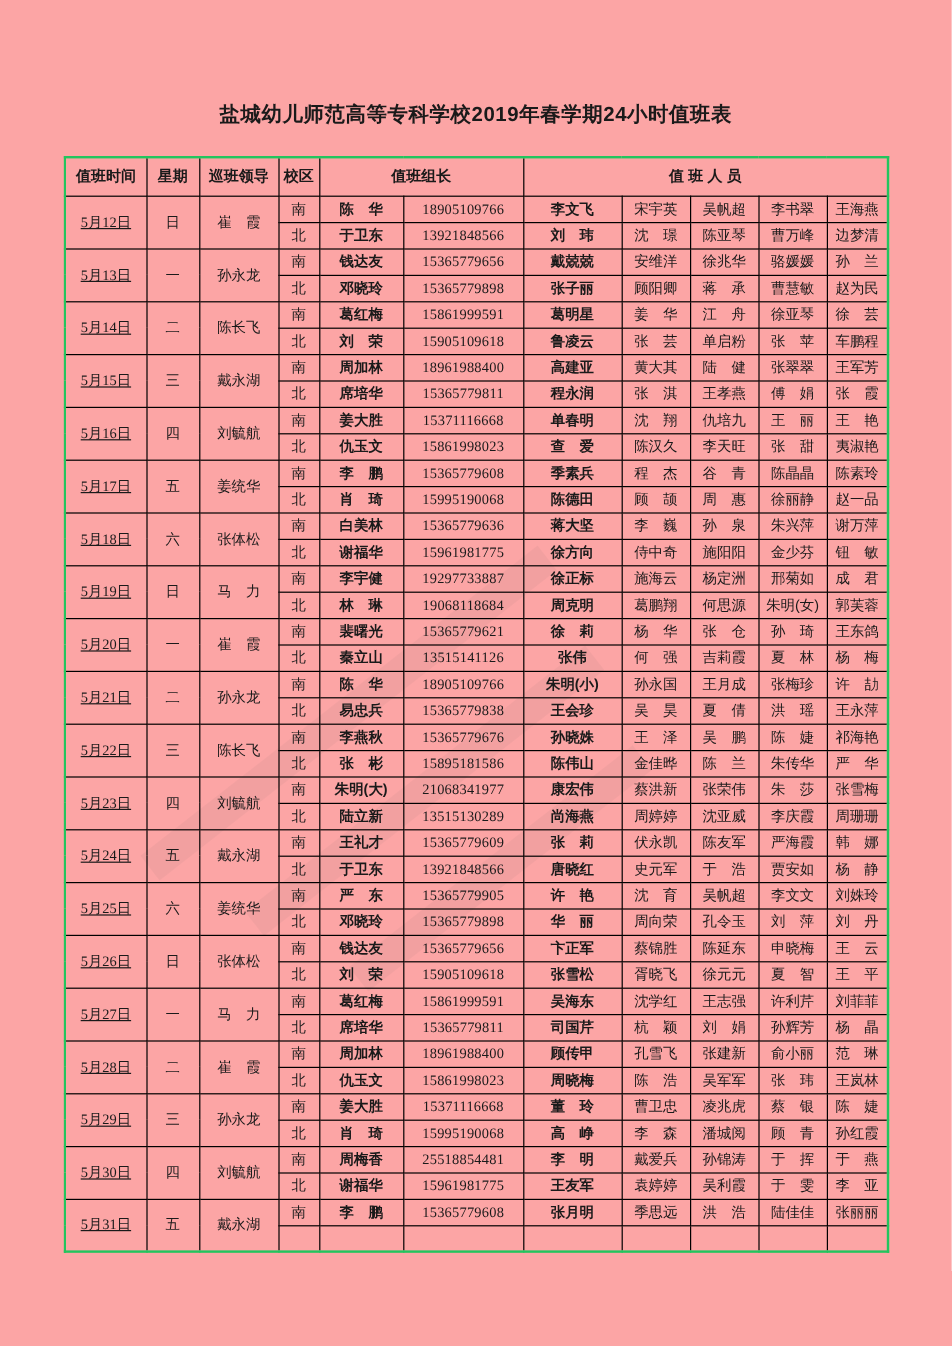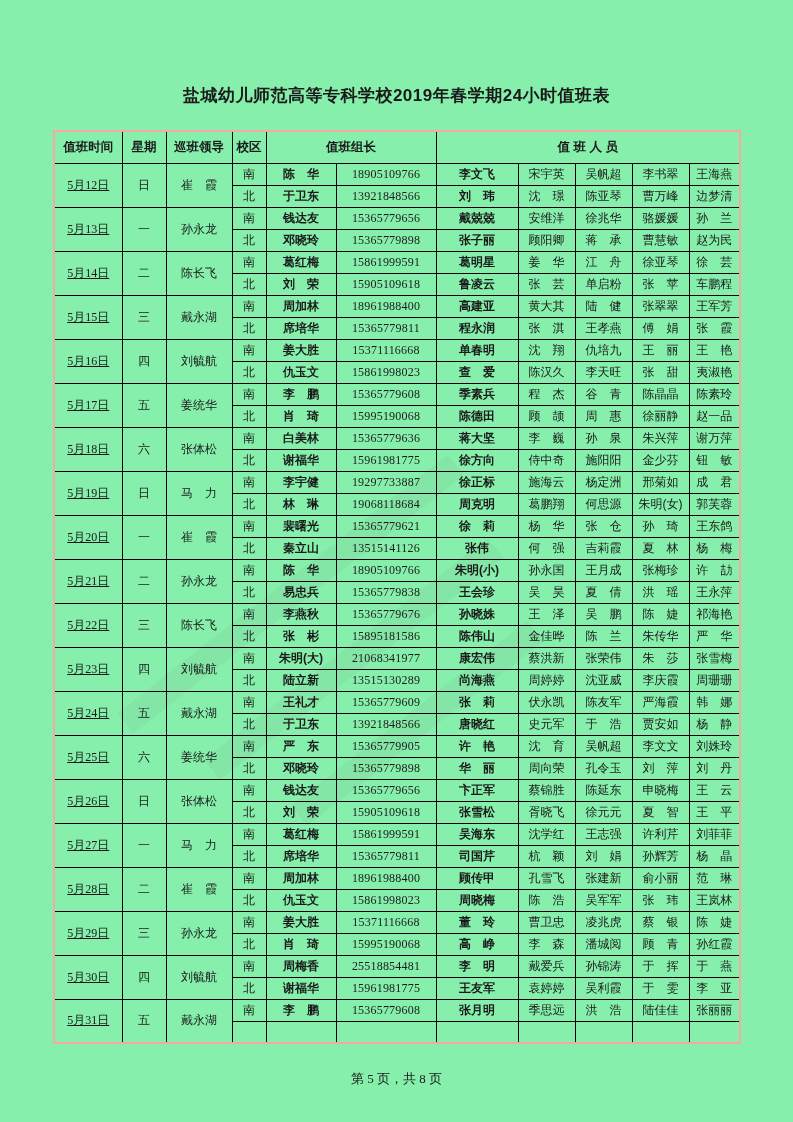--- a/index.html
+++ b/index.html
@@ -6,21 +6,21 @@
   html, body { margin: 0; padding: 0; }
   body {
     width: 793px; height: 1122px;
     background: #fdfdfd;
     font-family: "Liberation Sans", sans-serif;
     color: #1a1a1a;
     position: relative;
   }
   .page {
     position: absolute; inset: 0;
-    background: #86efac;
+    background: #fca5a5;
     overflow: hidden;
   }
   .doc-title {
     position: absolute;
     top: 84px; left: 0; width: 100%;
     text-align: center;
     font-size: 17px;
     font-weight: bold;
     letter-spacing: 0.5px;
   }
@@ -28,21 +28,21 @@
     position: absolute;
     top: 130px; left: 53px;
     width: 690px;
     height: 936px;
     overflow: hidden;
   }
   table.duty {
     border-collapse: collapse;
     table-layout: fixed;
     width: 686px;
-    border: 2px solid #fca5a5;
+    border: 2px solid #22c55e;
   }
   table.duty th, table.duty td {
     border: 1px solid #000;
     text-align: center;
     vertical-align: middle;
     padding: 0 1px;
     font-size: 12px;
     overflow: hidden;
     white-space: nowrap;
   }
@@ -579,15 +579,14 @@
             <td></td>
             <td></td>
             <td></td>
             <td></td>
             <td></td>
           </tr>
         </tbody>
     </table>
   </div>
 
-  <div class="page-footer">第 5 页，共 8 页</div>
 
 </div>
 
 </body></html>

